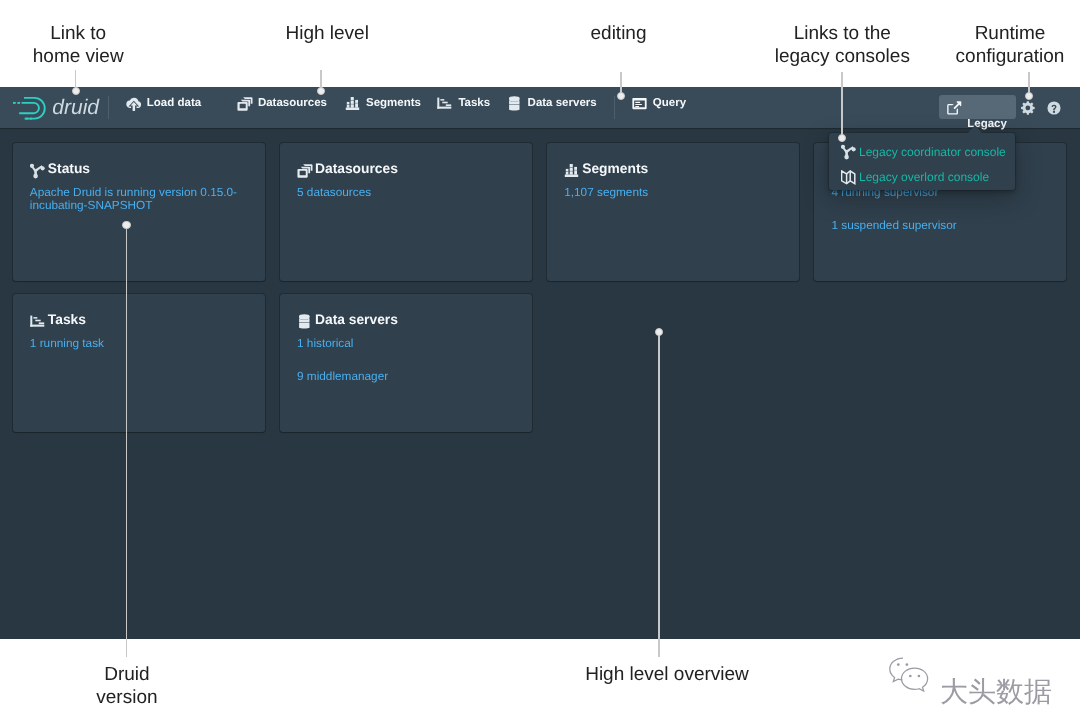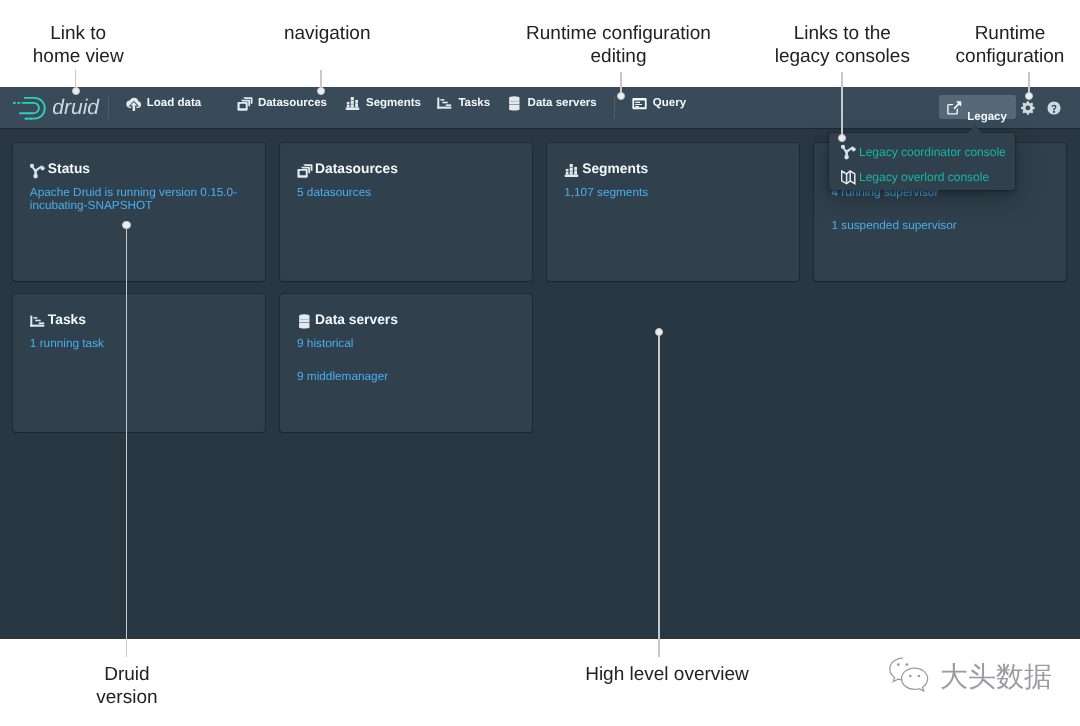--- a/index.html
+++ b/index.html
@@ -60,39 +60,38 @@
            padding:6.3px 0 0.4px 0;z-index:30;box-sizing:border-box;}
   .popover-arrow{position:absolute;left:968.2px;top:38.4px;width:0;height:0;
                  border-left:7.7px solid transparent;border-right:7.7px solid transparent;
                  border-bottom:8.4px solid #30404d;z-index:31;}
   .menu-item{display:flex;align-items:center;height:25.6px;padding:0 11.7px;
              color:#14b8a6;font-size:12px;cursor:pointer;box-sizing:border-box;white-space:nowrap;}
   .menu-item .ico{width:16px;height:16px;margin-right:2px;flex:0 0 16px;position:relative;top:0.5px;}
 
   
   .watermark{position:absolute;left:888px;top:657px;display:flex;align-items:flex-start;}
-  .wm-text{font-size:28px;line-height:30px;color:#9b9ba3;margin-left:6px;margin-top:5px;letter-spacing:0px;}
+  .wm-text{font-size:28px;line-height:30px;color:#9b9ba3;margin-left:6px;margin-top:20px;letter-spacing:0px;}
 </style>
 </head>
 <body>
 
 <div id="anno-top">
     <div class="anno" style="left: -171.8px; width: 500px; top: 22.9px;">
       <div>Link to</div>
       <div>home view</div>
     </div>
     <div class="anno-line" style="left: 74.75px; top: 70px; height: 21.2px;"></div>
     <div class="anno-dot" style="left: 71.5px; top: 87.1px;"></div>
     <div class="anno" style="left: 77.2px; width: 500px; top: 22.9px;">
-      <div>navigation</div>
+      <div>High level</div>
     </div>
     <div class="anno-line" style="left: 319.95px; top: 70px; height: 21.2px;"></div>
     <div class="anno-dot" style="left: 316.7px; top: 87.1px;"></div>
     <div class="anno" style="left: 368.5px; width: 500px; top: 22.9px;">
-      <div>Runtime configuration</div>
       <div>editing</div>
     </div>
     <div class="anno-line" style="left: 619.95px; top: 72px; height: 24.4px;"></div>
     <div class="anno-dot" style="left: 616.7px; top: 92.3px;"></div>
     <div class="anno" style="left: 592.3px; width: 500px; top: 22.9px;">
       <div>Links to the</div>
       <div>legacy consoles</div>
     </div>
     <div class="anno-line" style="left: 841.15px; top: 72px; height: 65.8px;"></div>
     <div class="anno-dot" style="left: 837.9px; top: 133.7px;"></div>
@@ -185,21 +184,21 @@
     <div class="navdiv" style="left:108px"></div>
     <div class="navdiv" style="left:613.7px"></div>
 
     <div class="legacy-btn">
       <span class="ico">
         <svg width="15" height="15" viewBox="0 0 16 16" fill="#f5f8fa">
           <path d="M10.4 1.2h4.3c.3 0 .5.22.5.52v4.3c0 .46-.56.7-.88.38l-1.3-1.3-4.5 4.5a.45.45 0 0 1-.64 0l-.72-.72a.45.45 0 0 1 0-.64l4.5-4.5-1.3-1.3c-.32-.32-.08-.88.38-.88z"></path>
           <path d="M11.7 8.7v5.3c0 .85-.7 1.55-1.55 1.55H1.75c-.85 0-1.55-.7-1.55-1.55V5.75c0-.85.7-1.55 1.55-1.55H7.1L5.65 5.65H1.65v8.45H10.2V10.2z"></path>
         </svg>
       </span>
-      <span style="position:relative;top:10px">Legacy</span>
+      <span style="position:relative;top:17px">Legacy</span>
     </div>
 
     <div class="iconbtn" style="left:1020.8px">
       <svg width="14.5" height="14.5" viewBox="0 0 16 16" fill="#ced9e0">
         <path d="M14.55 6.35h-1.33a5.45 5.45 0 0 0-.72-1.73l.94-.94a.55.55 0 0 0 0-.78l-1.1-1.1a.55.55 0 0 0-.78 0l-.94.94a5.45 5.45 0 0 0-1.73-.72V.7a.55.55 0 0 0-.55-.55H6.78a.55.55 0 0 0-.55.55v1.32c-.62.14-1.2.39-1.73.72l-.94-.94a.55.55 0 0 0-.78 0l-1.1 1.1a.55.55 0 0 0 0 .78l.94.94c-.33.53-.58 1.11-.72 1.73H.58a.55.55 0 0 0-.55.55v1.56c0 .3.25.55.55.55H1.9c.14.62.39 1.2.72 1.73l-.94.94a.55.55 0 0 0 0 .78l1.1 1.1c.22.22.56.22.78 0l.94-.94c.53.33 1.11.58 1.73.72v1.32c0 .3.25.55.55.55h1.56c.3 0 .55-.25.55-.55v-1.32c.62-.14 1.2-.39 1.73-.72l.94.94c.22.22.56.22.78 0l1.1-1.1a.55.55 0 0 0 0-.78l-.94-.94c.33-.53.58-1.11.72-1.73h1.33c.3 0 .55-.25.55-.55V6.9a.55.55 0 0 0-.55-.55zM7.56 10.3a2.62 2.62 0 1 1 0-5.24 2.62 2.62 0 0 1 0 5.24z"></path>
       </svg>
     </div>
     <div class="iconbtn" style="left:1047.4px">
       <svg width="14" height="14" viewBox="0 0 16 16" fill="#ced9e0">
         <path d="M8 .5A7.5 7.5 0 1 0 8 15.5 7.5 7.5 0 0 0 8 .5zm0 13.2a1.25 1.25 0 1 1 0-2.5 1.25 1.25 0 0 1 0 2.5zm1.5-4.5c-.55.35-.67.55-.67.95v.45H7.07v-.6c0-1.05.42-1.56 1.23-2.06.6-.38.84-.68.84-1.15 0-.55-.45-.95-1.13-.95-.67 0-1.17.37-1.33 1.05l-1.6-.33C5.4 5.15 6.37 4.3 8.03 4.3c1.67 0 2.77.93 2.77 2.27 0 1-.47 1.63-1.3 2.19z"></path>
@@ -287,21 +286,21 @@
         <div class="card-title">
           <span class="ico"><svg width="16" height="16" viewBox="0 0 16 16" fill="#e3eaef">
               <ellipse cx="7.3" cy="2.0" rx="5.2" ry="1.85"></ellipse>
               <path d="M2.1 2.0v1.9c0 .92 2.33 1.68 5.2 1.68s5.2-.76 5.2-1.68V2.0z"></path>
               <path d="M2.1 4.4v3.7h10.4V4.4c-.86.78-2.9 1.22-5.2 1.22S2.96 5.18 2.1 4.4z"></path>
               <path d="M2.1 8.6v5.05c.65.5 2.67.82 5.2.82s4.55-.32 5.2-.82V8.6z"></path>
             </svg></span>
           <span>Data servers</span>
         </div>
         <div class="card-lines">
-          <div class="card-line">9 historical</div>
+          <div class="card-line">1 historical</div>
           <div class="card-line">9 middlemanager</div>
         </div>
       </div>
     </div>
 
   <div class="popover-arrow"></div>
   <div class="popover" id="popover">
       <div class="menu-item">
         <span class="ico"><svg width="16" height="16" viewBox="0 0 16 16" fill="#d8e1e8">
             <circle cx="2.0" cy="2.85" r="2.05"></circle>

